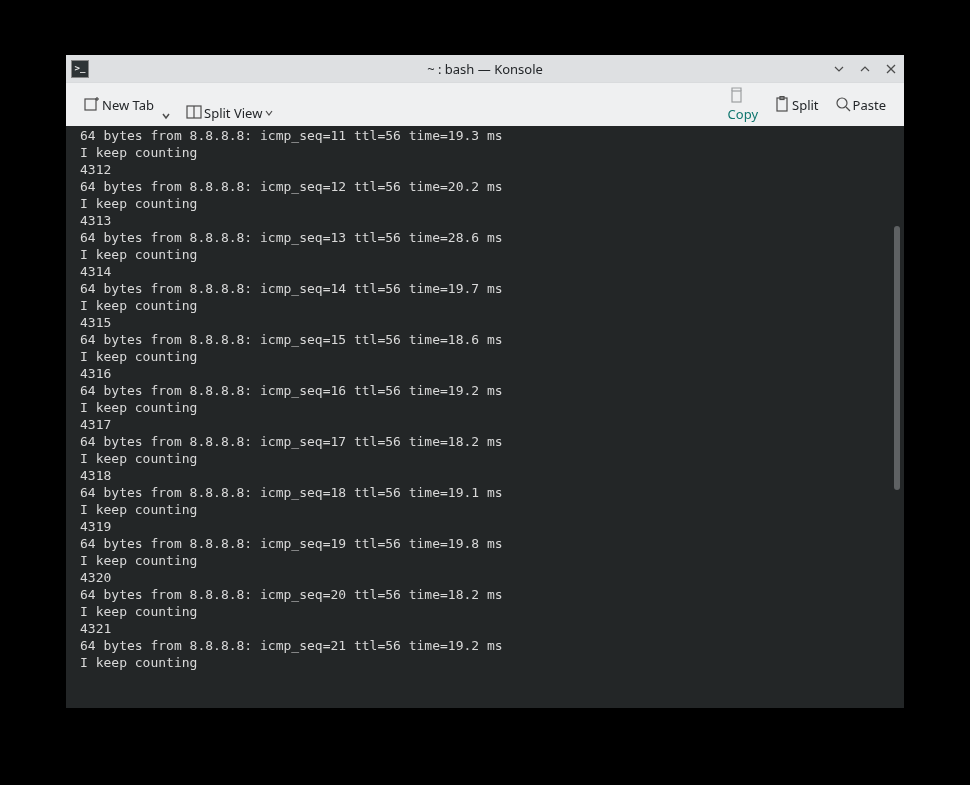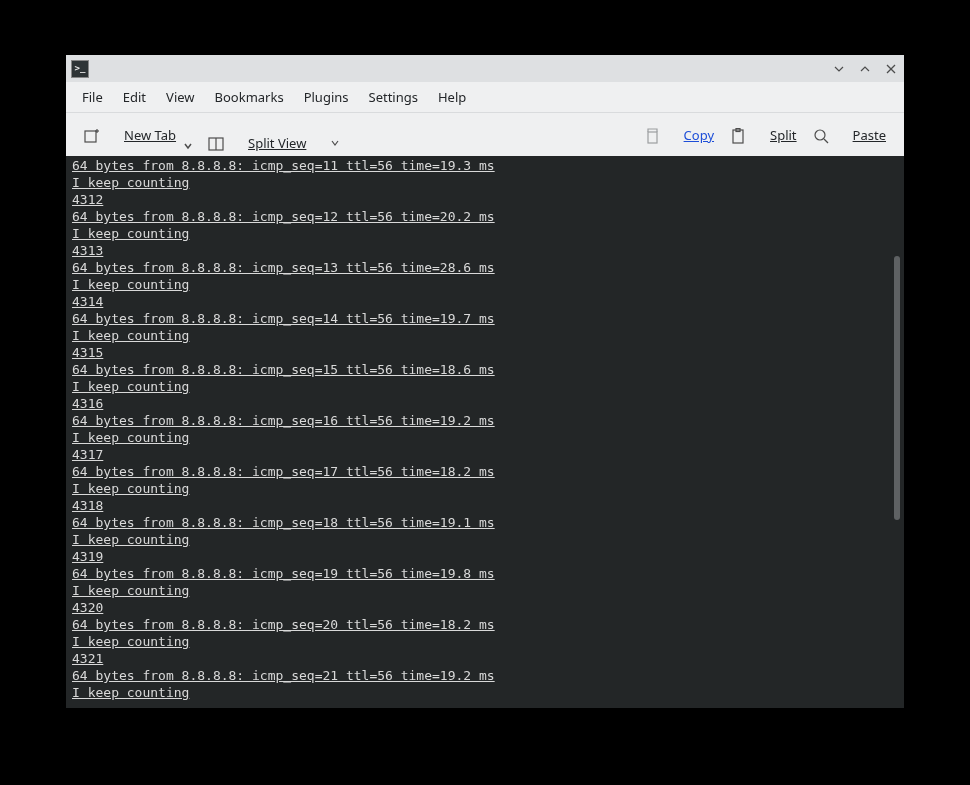--- a/index.html
+++ b/index.html
@@ -78,27 +78,26 @@
     height: 44px;
     background: #eff0f1;
     border-top: 1px solid #d9dbdd;
     display: flex;
     align-items: center;
     padding: 0 10px;
     color: #232629;
   }
   .tool-btn {
     display: flex;
-    align-items: flex-end;
+    align-items: flex-start;
     padding: 4px 8px;
-    gap: 24px;
-    font-size: 13px;
-    text-decoration: underline;
-  }
-  .tool-btn.disabled { color: #1d4ed8; }
+    gap: 2px;
+    font-size: 13px;
+  }
+  .tool-btn.disabled { color: #0f766e; flex-direction: column; }
   .tool-btn.disabled svg { stroke: #9b9ea0; }
   .tool-btn svg { width: 16px; height: 16px; stroke: #4d4d4d; stroke-width: 1.2; fill: none; }
   .tool-spacer { flex: 1; }
   .split-chevron svg { width: 10px; height: 10px; }
   .tab-overflow {
     width: 10px; align-self: flex-end; padding-bottom: 2px;
   }
   .tab-overflow svg { width: 8px; height: 8px; stroke: #4d4d4d; stroke-width:1.5; fill:none;}
   
   .term-wrap {
@@ -106,22 +105,21 @@
     background: #232627;
     position: relative;
     overflow: hidden;
   }
   .term {
     font-family: "DejaVu Sans Mono", Menlo, Consolas, monospace;
     font-size: 13px;
     line-height: 17px;
     color: #d9d9d9;
     white-space: pre;
-    padding: 1px 6px;
-    text-decoration: underline;
+    padding: 1px 14px;
   }
   .term-line { height: 17px; }
   .scrollbar {
     position: absolute;
     right: 4px;
     top: 100px;
     width: 6px;
     height: 264px;
     background: #5e6163;
     border-radius: 3px;
@@ -129,49 +127,41 @@
 </style>
 </head>
 <body>
 
 <div class="window">
 
   <div class="titlebar">
     <div class="app-icon">
         <span>&gt;_</span>
       </div>
+    <div class="title">~ : bash — Konsole</div>
     <div class="win-controls">
       <div class="win-btn">
         <svg viewBox="0 0 14 14">
             <polyline points="3,5 7,9 11,5"></polyline>
           </svg>
       </div>
       <div class="win-btn">
         <svg viewBox="0 0 14 14">
             <polyline points="3,9 7,5 11,9"></polyline>
           </svg>
       </div>
       <div class="win-btn">
         <svg viewBox="0 0 14 14">
             <line x1="3" y1="3" x2="11" y2="11"></line>
             <line x1="11" y1="3" x2="3" y2="11"></line>
           </svg>
       </div>
     </div>
   </div>
 
-  <div class="menubar">
-    <div class="menu-item">File</div>
-    <div class="menu-item">Edit</div>
-    <div class="menu-item">View</div>
-    <div class="menu-item">Bookmarks</div>
-    <div class="menu-item">Plugins</div>
-    <div class="menu-item">Settings</div>
-    <div class="menu-item">Help</div>
-  </div>
 
   <div class="toolbar">
     <div class="tool-btn">
       <svg viewBox="0 0 16 16">
         <rect x="1" y="3" width="11" height="11"></rect>
           <line x1="11" y1="3" x2="15" y2="3"></line>
           <line x1="13" y1="1" x2="13" y2="5"></line>
       </svg>
       <span>New Tab</span>
     </div>

